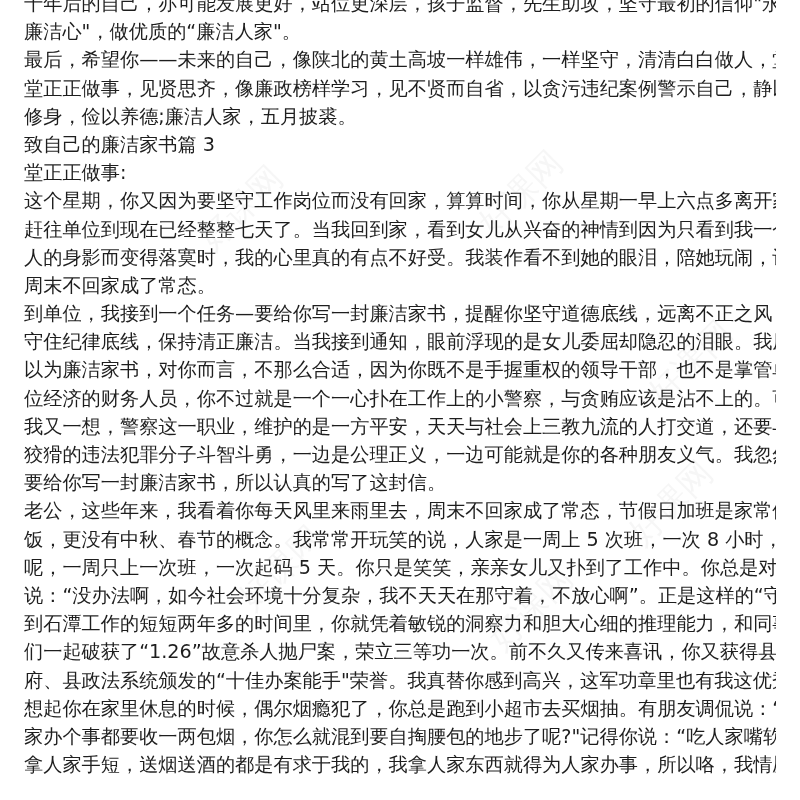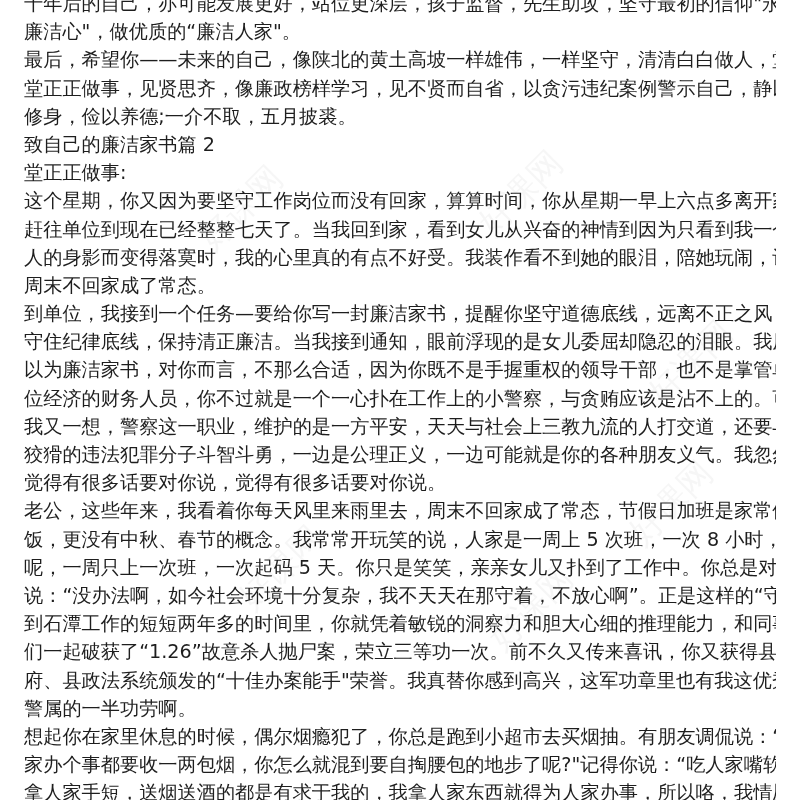--- a/index.html
+++ b/index.html
@@ -63,39 +63,38 @@
   <div class="watermark" style="left:620px;top:480px;">好课网</div>
   <div class="watermark" style="left:640px;top:340px;">好课网</div>
   <div class="watermark" style="left:230px;top:545px;">好课网</div>
   <div class="watermark" style="left:480px;top:585px;">好课网</div>
 
   <div class="content">
     <div class="line">十年后的自己，亦可能发展更好，站位更深层，孩子监督，先生助攻，坚守最初的信仰"永保</div>
     <div class="line last">廉洁心"，做优质的“廉洁人家"。</div>
     <div class="line">最后，希望你——未来的自己，像陕北的黄土高坡一样雄伟，一样坚守，清清白白做人，堂</div>
     <div class="line">堂正正做事，见贤思齐，像廉政榜样学习，见不贤而自省，以贪污违纪案例警示自己，静以</div>
-    <div class="line last">修身，俭以养德;一介不取，五月披裘。</div>
-    <div class="line last">致自己的廉洁家书篇 2</div>
+    <div class="line last">修身，俭以养德;廉洁人家，五月披裘。</div>
+    <div class="line last">致自己的廉洁家书篇 3</div>
     <div class="line last">堂正正做事:</div>
     <div class="line">这个星期，你又因为要坚守工作岗位而没有回家，算算时间，你从星期一早上六点多离开家</div>
     <div class="line">赶往单位到现在已经整整七天了。当我回到家，看到女儿从兴奋的神情到因为只看到我一个</div>
     <div class="line">人的身影而变得落寞时，我的心里真的有点不好受。我装作看不到她的眼泪，陪她玩闹，让</div>
     <div class="line last">周末不回家成了常态。</div>
     <div class="line">到单位，我接到一个任务—要给你写一封廉洁家书，提醒你坚守道德底线，远离不正之风，</div>
     <div class="line">守住纪律底线，保持清正廉洁。当我接到通知，眼前浮现的是女儿委屈却隐忍的泪眼。我原</div>
     <div class="line">以为廉洁家书，对你而言，不那么合适，因为你既不是手握重权的领导干部，也不是掌管单</div>
     <div class="line">位经济的财务人员，你不过就是一个一心扑在工作上的小警察，与贪贿应该是沾不上的。可</div>
     <div class="line">我又一想，警察这一职业，维护的是一方平安，天天与社会上三教九流的人打交道，还要与</div>
     <div class="line">狡猾的违法犯罪分子斗智斗勇，一边是公理正义，一边可能就是你的各种朋友义气。我忽然</div>
-    <div class="line last">觉得有很多话要对你说，觉得有很多话要对你说。</div>
+    <div class="line last">要给你写一封廉洁家书，所以认真的写了这封信。</div>
     <div class="line">老公，这些年来，我看着你每天风里来雨里去，周末不回家成了常态，节假日加班是家常便</div>
     <div class="line">饭，更没有中秋、春节的概念。我常常开玩笑的说，人家是一周上 5 次班，一次 8 小时，你</div>
     <div class="line">呢，一周只上一次班，一次起码 5 天。你只是笑笑，亲亲女儿又扑到了工作中。你总是对我</div>
     <div class="line">说：“没办法啊，如今社会环境十分复杂，我不天天在那守着，不放心啊”。正是这样的“守着”，</div>
     <div class="line">到石潭工作的短短两年多的时间里，你就凭着敏锐的洞察力和胆大心细的推理能力，和同事</div>
     <div class="line">们一起破获了“1.26”故意杀人抛尸案，荣立三等功一次。前不久又传来喜讯，你又获得县政</div>
     <div class="line">府、县政法系统颁发的“十佳办案能手"荣誉。我真替你感到高兴，这军功章里也有我这优秀</div>
-    <div class="line last">警属的一半功劳啊。</div>
     <div class="line">想起你在家里休息的时候，偶尔烟瘾犯了，你总是跑到小超市去买烟抽。有朋友调侃说：“人</div>
     <div class="line">家办个事都要收一两包烟，你怎么就混到要自掏腰包的地步了呢?"记得你说：“吃人家嘴软，</div>
     <div class="line">拿人家手短，送烟送酒的都是有求于我的，我拿人家东西就得为人家办事，所以咯，我情愿</div>
   </div>
 </div>
 
 </body></html>

